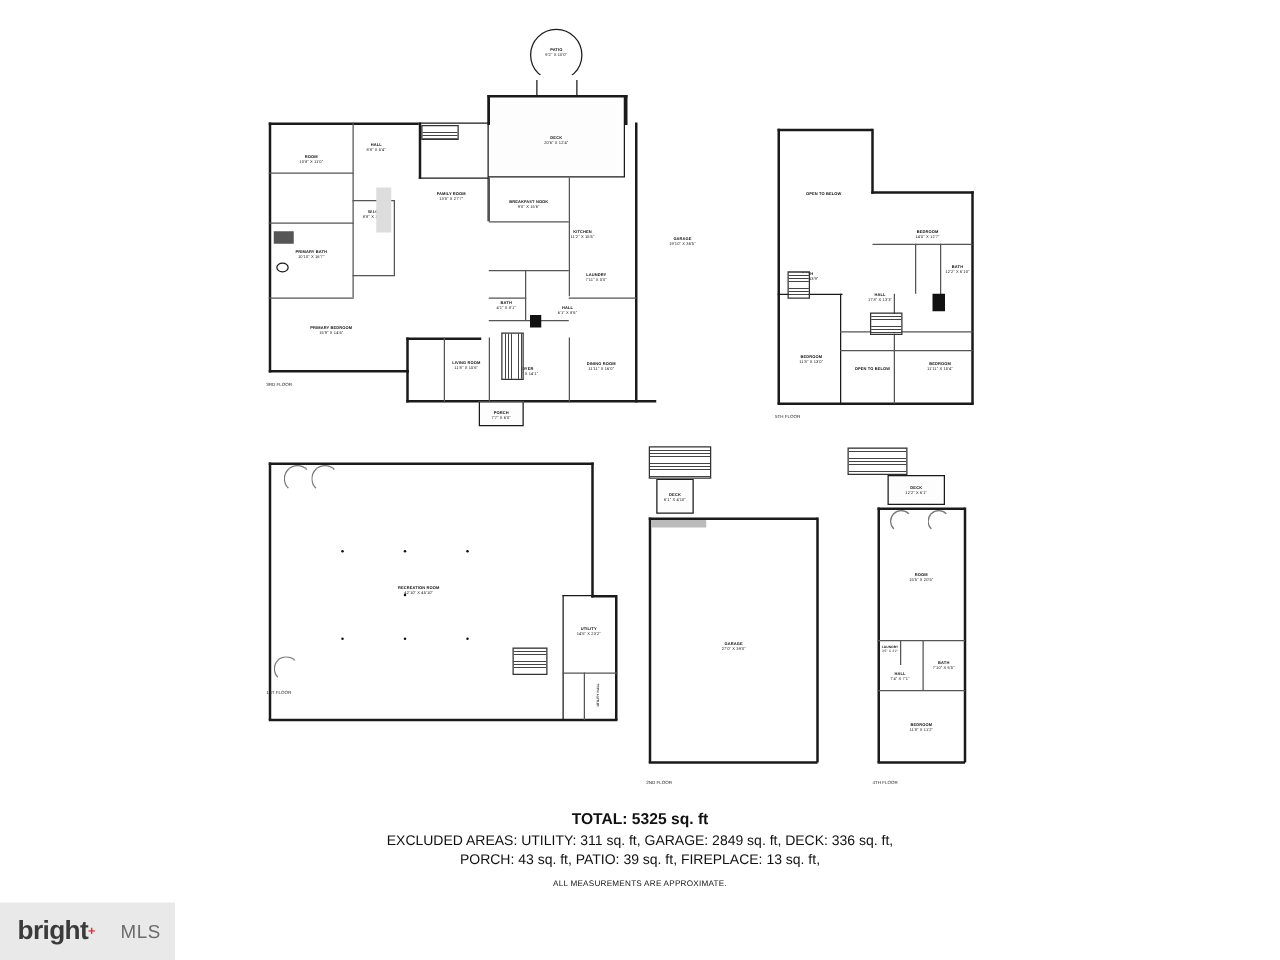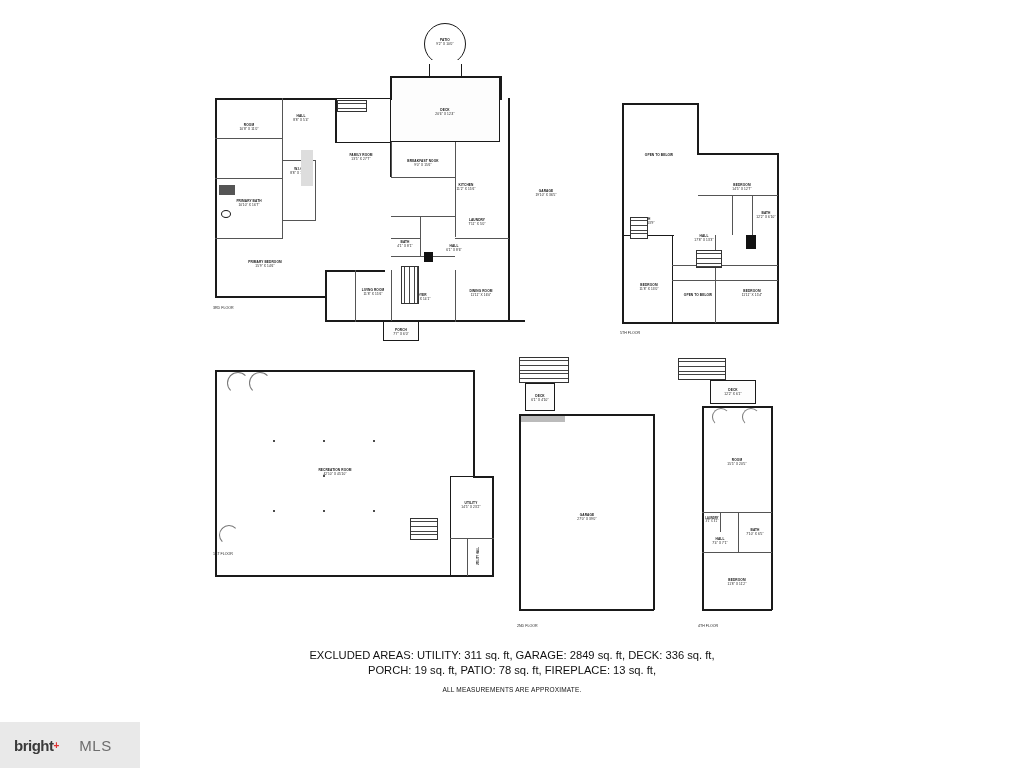--- a/index.html
+++ b/index.html
@@ -134,21 +134,21 @@
     top: 722px;
     width: 140px;
     height: 46px;
     background: #e9e9e9;
     display: flex;
     align-items: center;
     padding-left: 14px;
     box-sizing: border-box;
   }
   #watermark .bright {
-    font-size: 15px;
+    font-size: 21px;
     font-weight: bold;
     color: #3b3b3b;
     letter-spacing: -0.5px;
   }
   #watermark .plus {
     color: #e03030;
     font-size: 10px;
     vertical-align: super;
     font-weight: bold;
   }
@@ -455,22 +455,23 @@
       <span class="dim">11'8" X 11'2"</span>
     </div>
 
     <div class="arc" style="left:44px; top:56px; width:18px; height:18px; border-left-color:#777;"></div>
     <div class="arc" style="left:74px; top:56px; width:18px; height:18px; border-left-color:#777;"></div>
 
     <div class="floorlabel" style="left:30px; top:272px;">4TH FLOOR</div>
   </div>
 
   <div id="summary">
+    <div class="total">TOTAL: 5325 sq. ft</div>
     <div class="line">EXCLUDED AREAS: UTILITY: 311 sq. ft, GARAGE: 2849 sq. ft, DECK: 336 sq. ft,</div>
-    <div class="line">PORCH: 19 sq. ft, PATIO: 78 sq. ft, FIREPLACE: 13 sq. ft,</div>
+    <div class="line">PORCH: 43 sq. ft, PATIO: 39 sq. ft, FIREPLACE: 13 sq. ft,</div>
     <div class="note">ALL MEASUREMENTS ARE APPROXIMATE.</div>
   </div>
 
   <div id="watermark">
     <span class="bright">bright</span>
       <span class="plus">+</span>
     <span class="mls">MLS</span>
   </div>
 
 </div>

